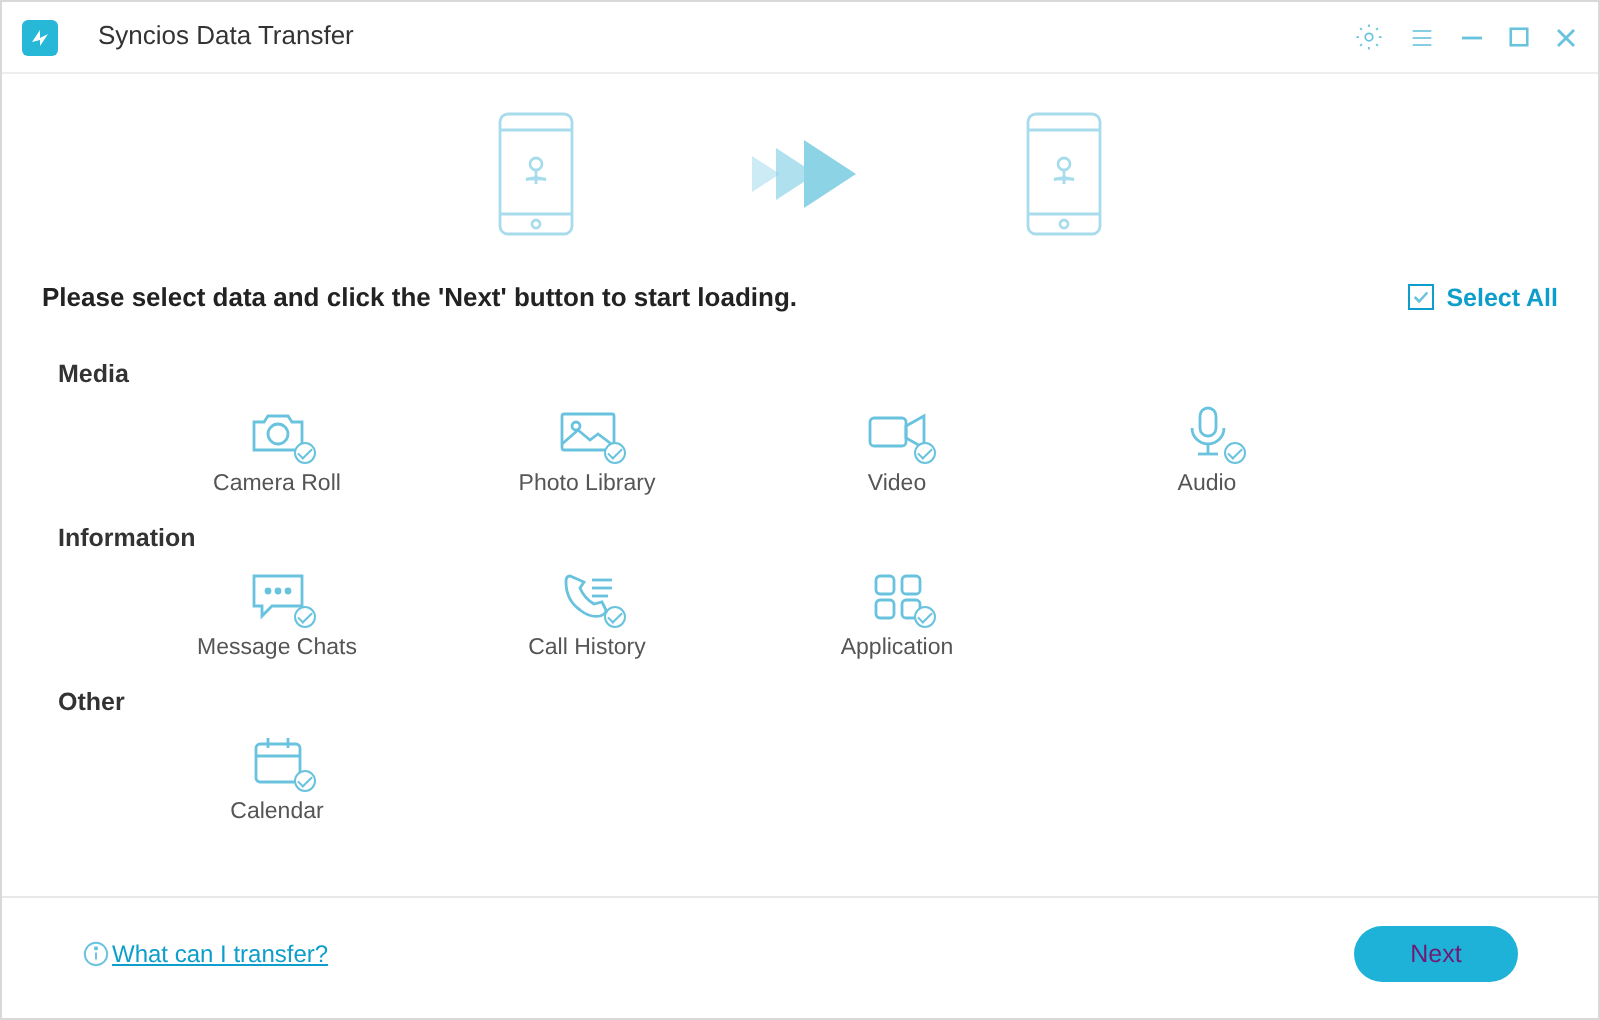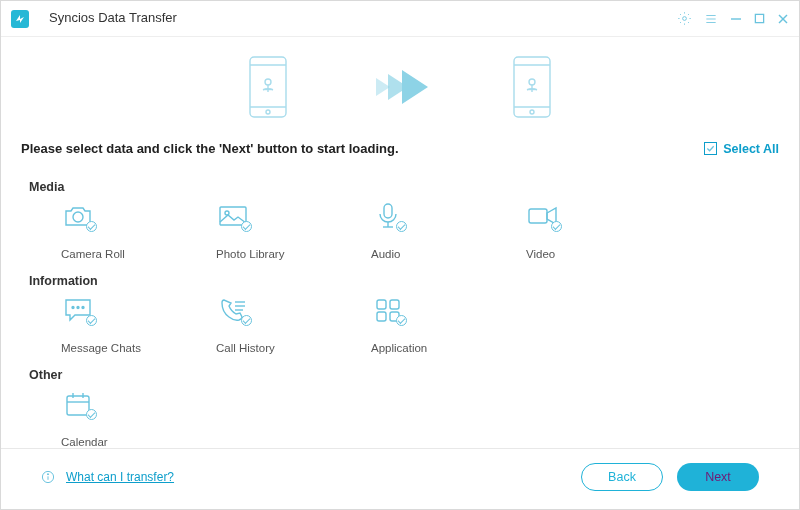--- a/index.html
+++ b/index.html
@@ -13,25 +13,25 @@
 .title-right { display:flex; align-items:center; gap:12px; color:#888; }
 .title-right span{display:flex; align-items:center; cursor:pointer;}
 .content { flex:1; padding:0 20px; display:flex; flex-direction:column; }
 .devices { display:flex; align-items:center; justify-content:center; gap:80px; padding:18px 0 22px; }
 .instruction-row { display:flex; justify-content:space-between; align-items:center; padding-bottom:10px; }
 .instruction { font-size:13px; font-weight:600; color:#222; }
 .select-all { display:flex; align-items:center; gap:6px; color:#0d9ecb; font-size:12.5px; font-weight:600; }
 .select-all .chk{ width:13px; height:13px; border:1.5px solid #0d9ecb; display:flex; align-items:center; justify-content:center; }
 .section-title { font-size:12.5px; font-weight:600; color:#333; margin-top:14px; margin-bottom:8px; padding-left:8px;}
 .items { display:flex; gap:0; padding-left:40px;}
-.item { width:155px; display:flex; flex-direction:column; align-items:flex-start; gap:18px; }
+.item { width:155px; display:flex; flex-direction:column; align-items:center; gap:6px; }
 .item .icon { width:34px; height:28px; display:flex; align-items:center; justify-content:center; color:#2aa6cf; position:relative;}
 .item .label { font-size:11.5px; color:#555; }
 .footer { border-top:1px solid #e8e8e8; padding:14px 40px 18px; display:flex; align-items:center; justify-content:space-between; }
-.help { display:flex; align-items:center; gap:11px; color:#0d9ecb; font-size:12px; }
+.help { display:flex; align-items:center; gap:1px; color:#0d9ecb; font-size:12px; }
 .help span{ text-decoration:underline; }
 .buttons { display:flex; gap:14px; }
 .btn { width:82px; height:28px; border-radius:14px; font-size:12.5px; display:flex; align-items:center; justify-content:center; cursor:pointer; }
 .btn-back { border:1.5px solid #1fb2d8; color:#1fb2d8; background:#fff; }
 .btn-next { background:#1fb2d8; color:#701a75; border:none; }
 svg { stroke:#69c3de; fill:none; stroke-width:1.4; }
 .check-badge{position:absolute; right:-2px; bottom:-2px; width:11px; height:11px; border:1.4px solid #69c3de; border-radius:50%; background:#fff; display:flex; align-items:center; justify-content:center;}
 .check-badge::after{content:""; width:6px; height:3px; border-left:1.4px solid #69c3de; border-bottom:1.4px solid #69c3de; transform:rotate(-45deg); margin-top:-1px;}
 .phone-svg{stroke:#a8dcec;}
 .arrow-tri{fill:#8dd3e6; stroke:none;}
@@ -147,39 +147,39 @@
               <rect x="2" y="3" width="26" height="18" rx="1"></rect>
               <circle cx="9" cy="9" r="2"></circle>
               <path d="M2 18 l8-7 6 5 4-3 8 6"></path>
             </svg>
           <div class="check-badge"></div>
         </div>
         <div class="label">Photo Library</div>
       </div>
       <div class="item">
         <div class="icon">
+          <svg width="32" height="22" viewBox="0 0 32 22">
+              <rect x="2" y="4" width="18" height="14" rx="2"></rect>
+              <path d="M20 8 l9-5 v16 l-9-5 z"></path>
+            </svg>
+          <div class="check-badge"></div>
+        </div>
+        <div class="label">Video</div>
+      </div>
+      <div class="item">
+        <div class="icon">
           <svg width="26" height="28" viewBox="0 0 26 28">
               <rect x="9" y="2" width="8" height="14" rx="4"></rect>
               <path d="M5 12 a8 8 0 0 0 16 0"></path>
               <line x1="13" y1="20" x2="13" y2="25"></line>
               <line x1="8" y1="25" x2="18" y2="25"></line>
             </svg>
           <div class="check-badge"></div>
         </div>
         <div class="label">Audio</div>
-      </div>
-      <div class="item">
-        <div class="icon">
-          <svg width="32" height="22" viewBox="0 0 32 22">
-              <rect x="2" y="4" width="18" height="14" rx="2"></rect>
-              <path d="M20 8 l9-5 v16 l-9-5 z"></path>
-            </svg>
-          <div class="check-badge"></div>
-        </div>
-        <div class="label">Video</div>
       </div>
     </div>
 
     <div class="section-title">Information</div>
     <div class="items">
       <div class="item">
         <div class="icon">
           <svg width="30" height="26" viewBox="0 0 30 26">
               <path d="M3 3 h24 v15 h-15 l-5 5 v-5 h-4 z"></path>
               <circle cx="10" cy="10.5" r="1" fill="#69c3de"></circle>
@@ -240,17 +240,16 @@
   <div class="footer">
     <div class="help">
       <svg width="14" height="14" viewBox="0 0 20 20" stroke="#0d9ecb" stroke-width="1.6">
           <circle cx="10" cy="10" r="8"></circle>
           <line x1="10" y1="9" x2="10" y2="14"></line>
           <circle cx="10" cy="6" r="0.8" fill="#0d9ecb"></circle>
         </svg>
       <span>What can I transfer?</span>
     </div>
     <div class="buttons">
-      <div class="btn btn-back">Back</div>
       <div class="btn btn-next">Next</div>
     </div>
   </div>
 </div>
 
 </body></html>

